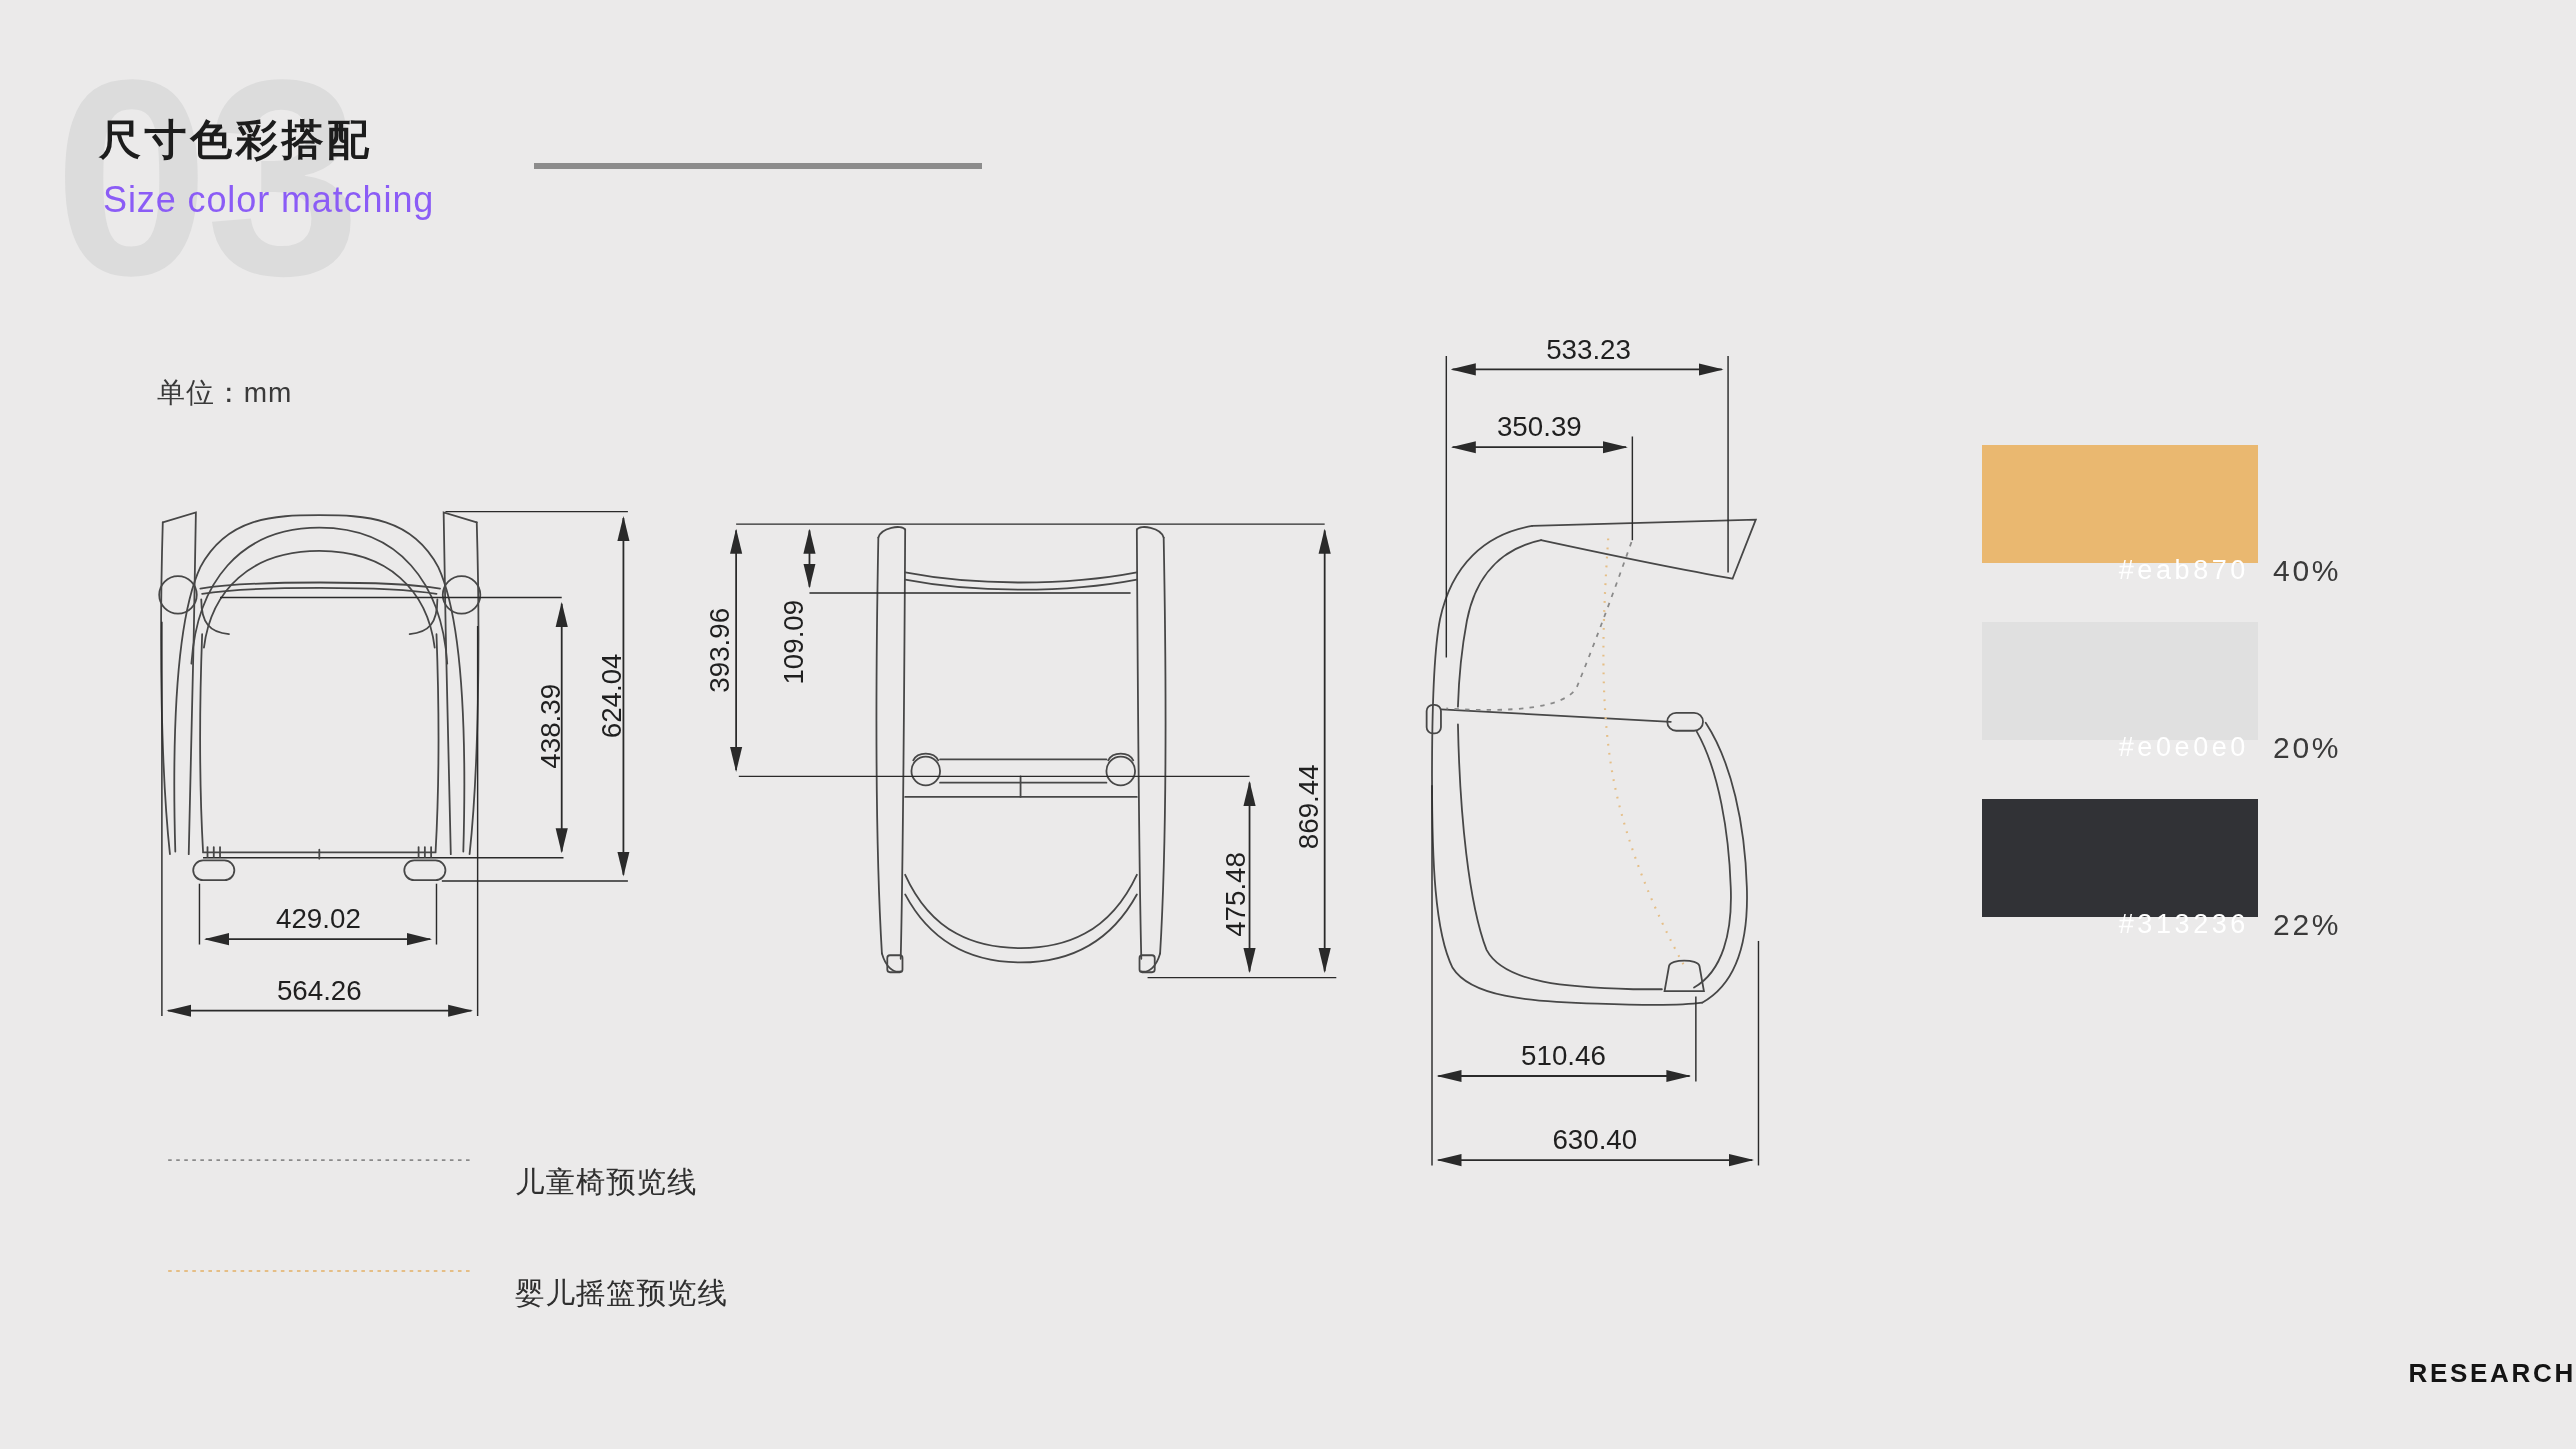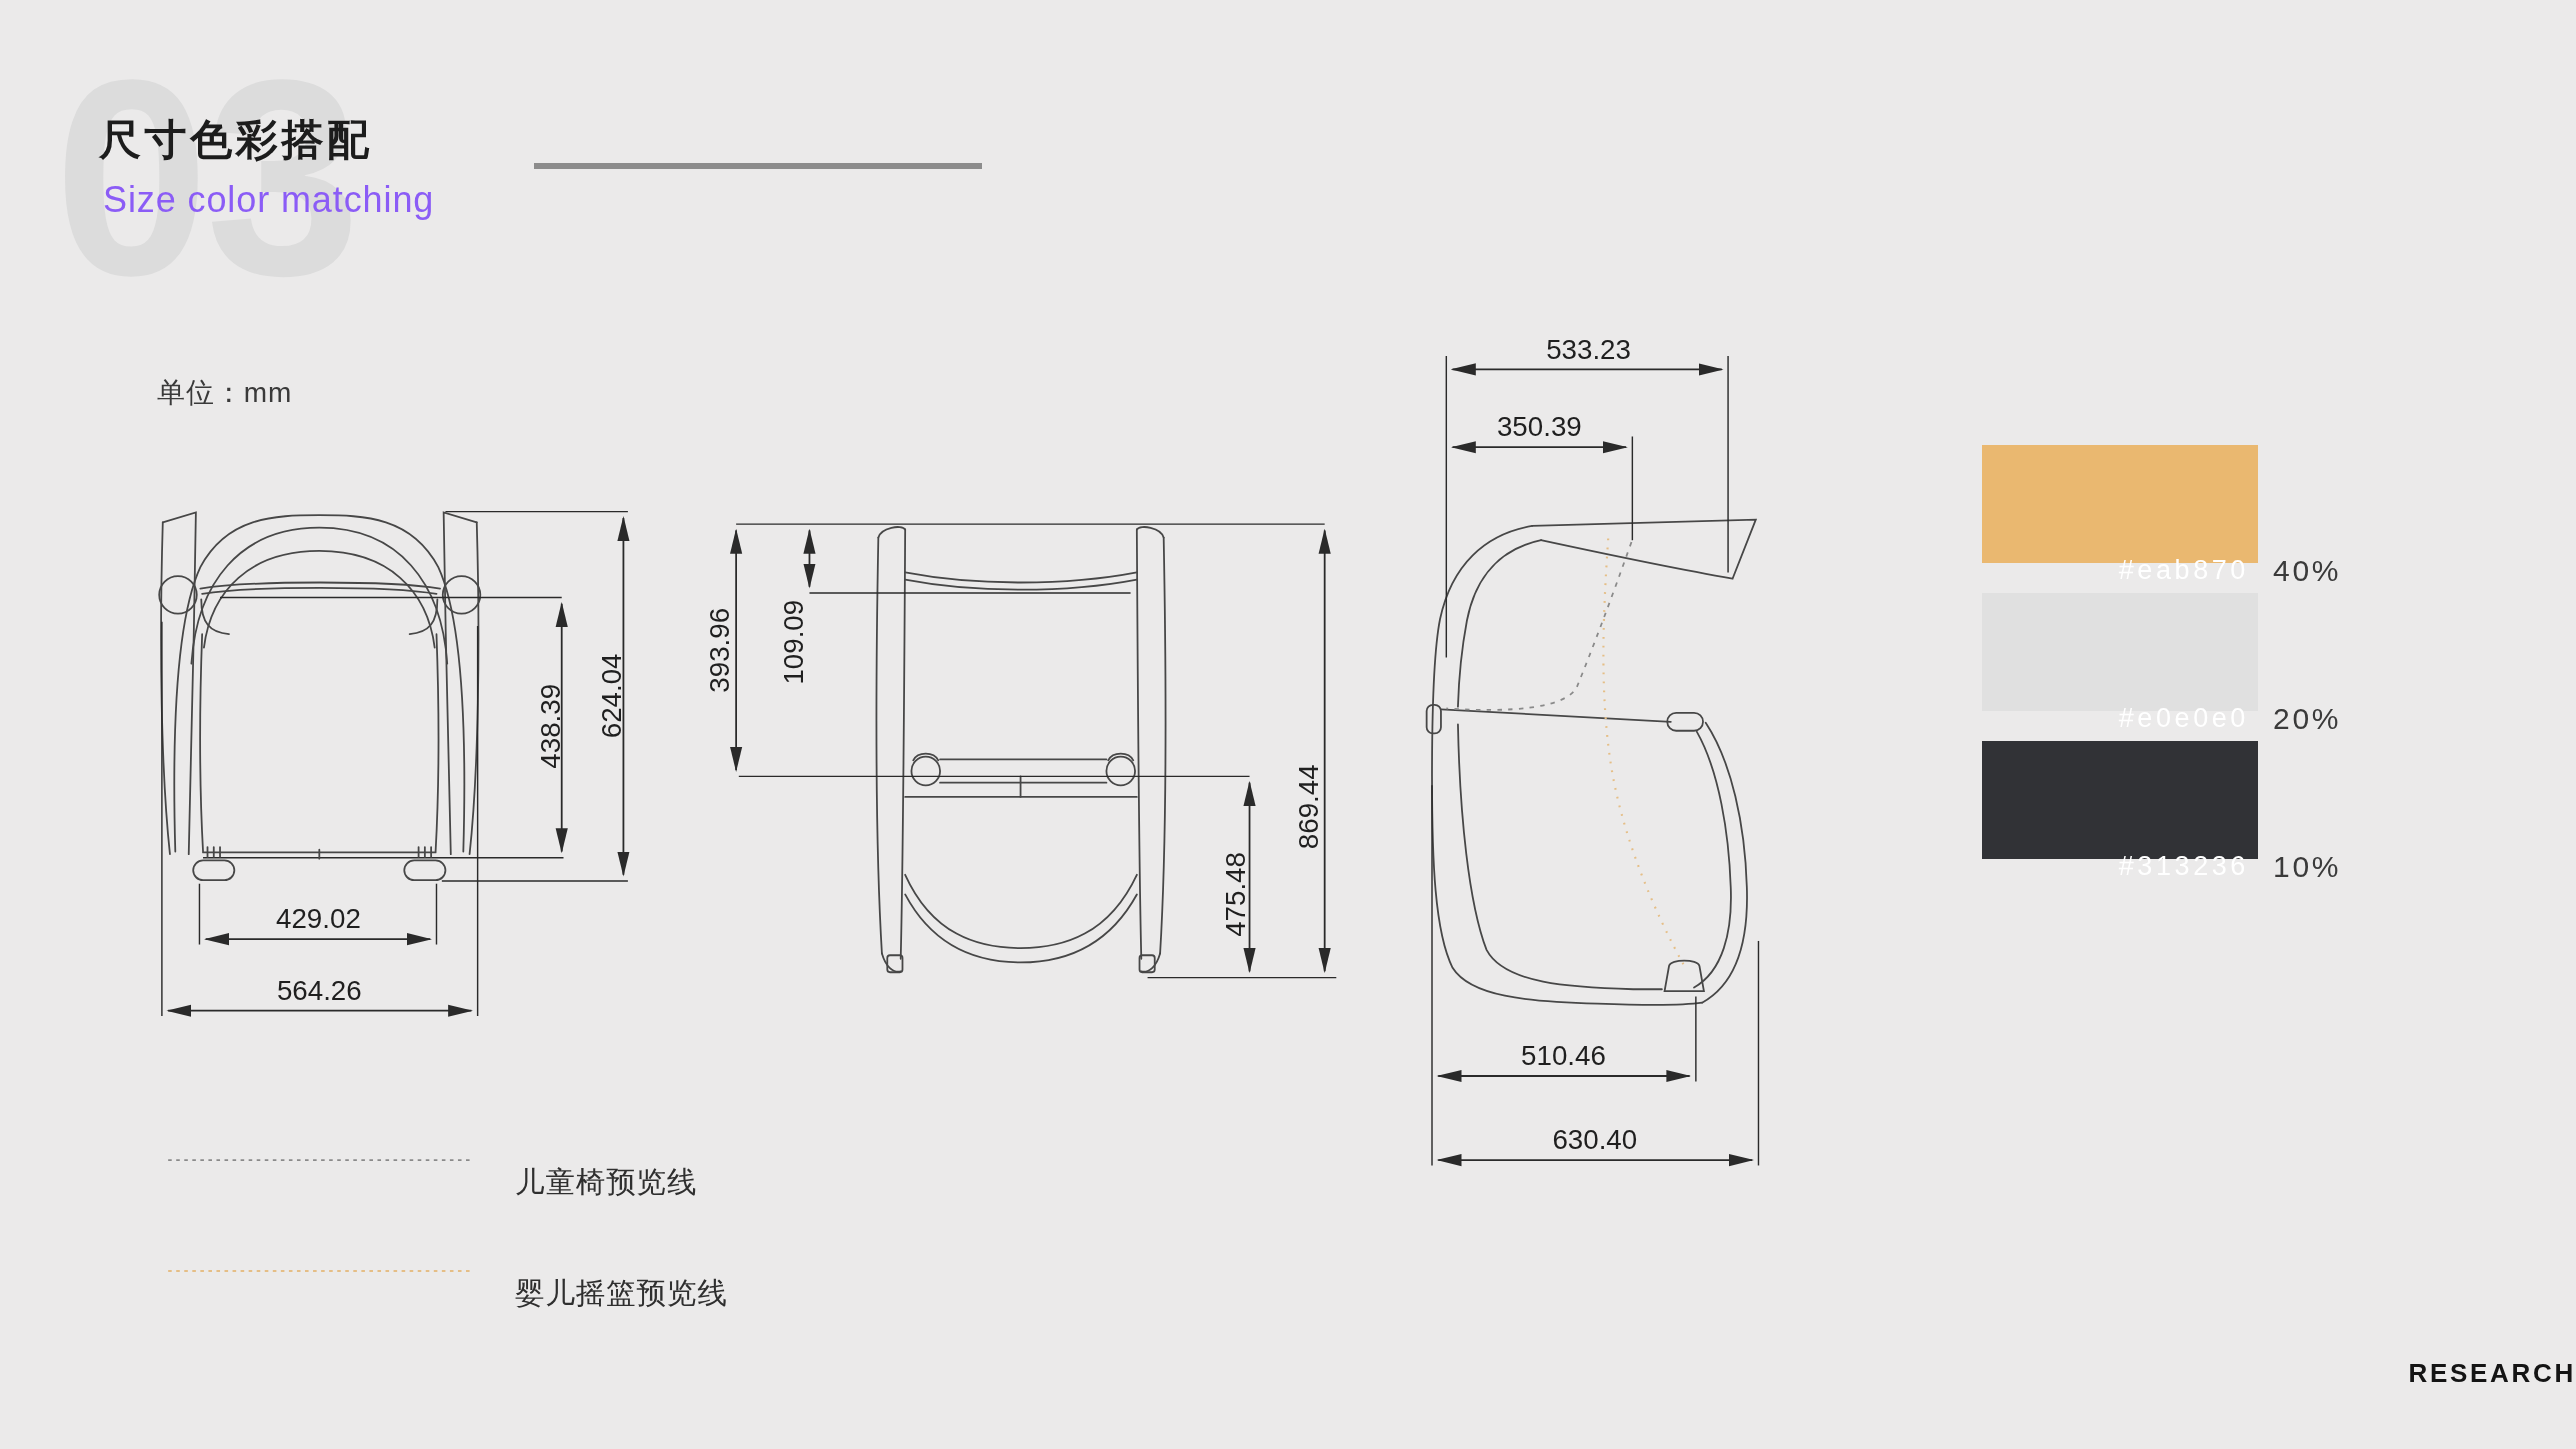--- a/index.html
+++ b/index.html
@@ -37,21 +37,21 @@
   text.dimtxt { font-family:"Liberation Sans", sans-serif; font-size:31px; fill:#1f1f1f; }
 
   .legend-label {
     position:absolute; left:515px;
     font-size:29.5px; color:#2f2f2f; letter-spacing:0.9px;margin-top:22px;
   }
   .legend-label.l1 { top:1141px; }
   .legend-label.l2 { top:1252px;text-align:right; }
 
   .palette { position:absolute; left:1982px; top:445px; width:376px; }
-  .swatch-row { position:relative; width:276px; height:148px; }
+  .swatch-row { position:relative; width:276px; height:148px; margin-bottom:29px; }
   .swatch { position:absolute; left:0; top:0; width:276px; height:118px; }
   .swatch-hex {
     position:absolute; right:9px; bottom:7.2px;
     font-size:27px; color:#ffffff; letter-spacing:3.6px;
   }
   .swatch-pct {
     position:absolute; left:291px; bottom:5.4px;
     font-size:30px; color:#3a3a3a; letter-spacing:2.7px; white-space:nowrap;
   }
   .footer {
@@ -205,20 +205,20 @@
       <div class="swatch-pct">40%</div>
     </div>
     <div class="swatch-row">
       <div class="swatch" style="background: rgb(224, 224, 224);"></div>
       <div class="swatch-hex">#e0e0e0</div>
       <div class="swatch-pct">20%</div>
     </div>
     <div class="swatch-row">
       <div class="swatch" style="background: rgb(49, 50, 54);"></div>
       <div class="swatch-hex">#313236</div>
-      <div class="swatch-pct">10%</div>
+      <div class="swatch-pct">22%</div>
     </div>
   </div>
 
   <div class="footer">RESEARCH</div>
 
 </div>
 
 
 </body></html>

